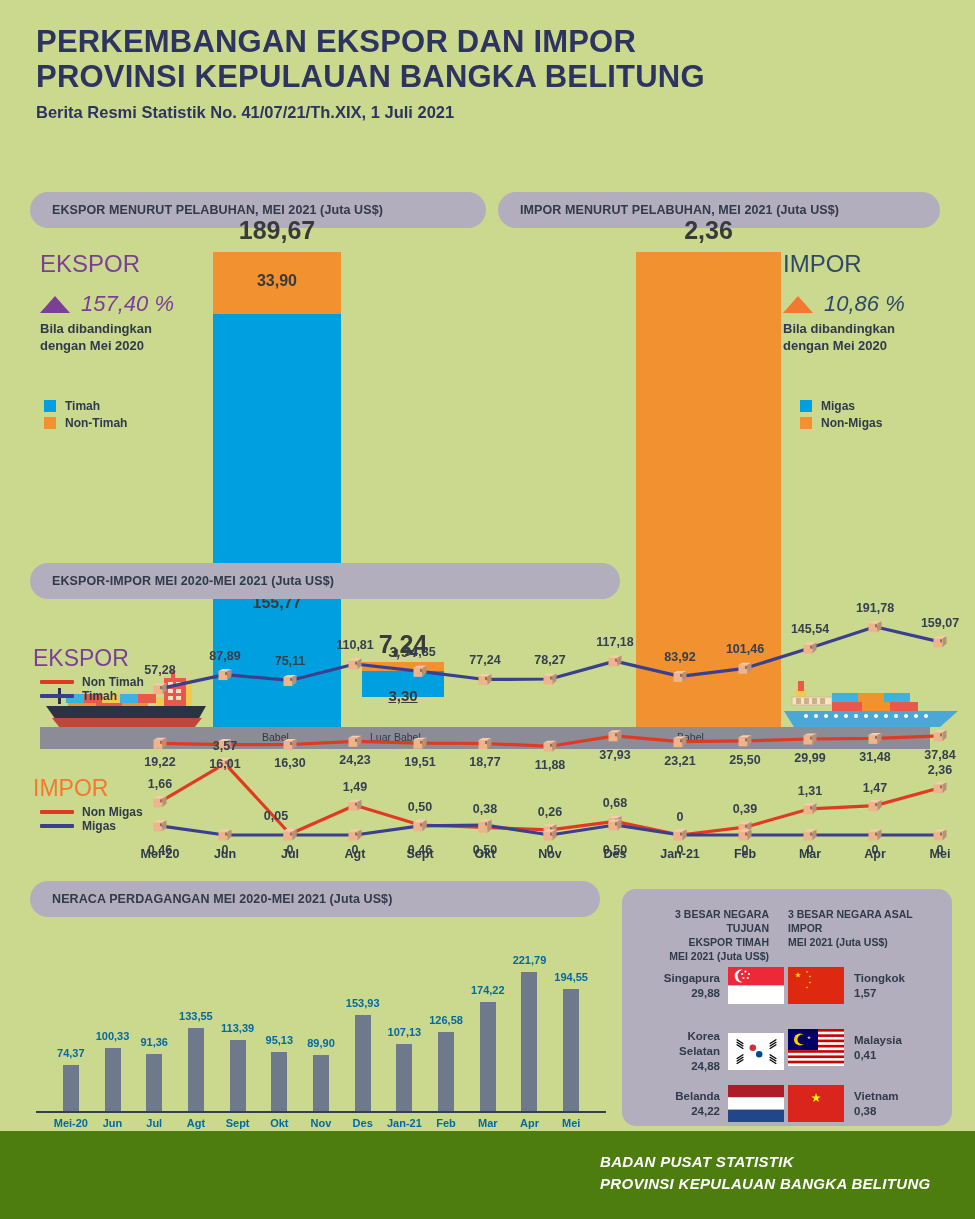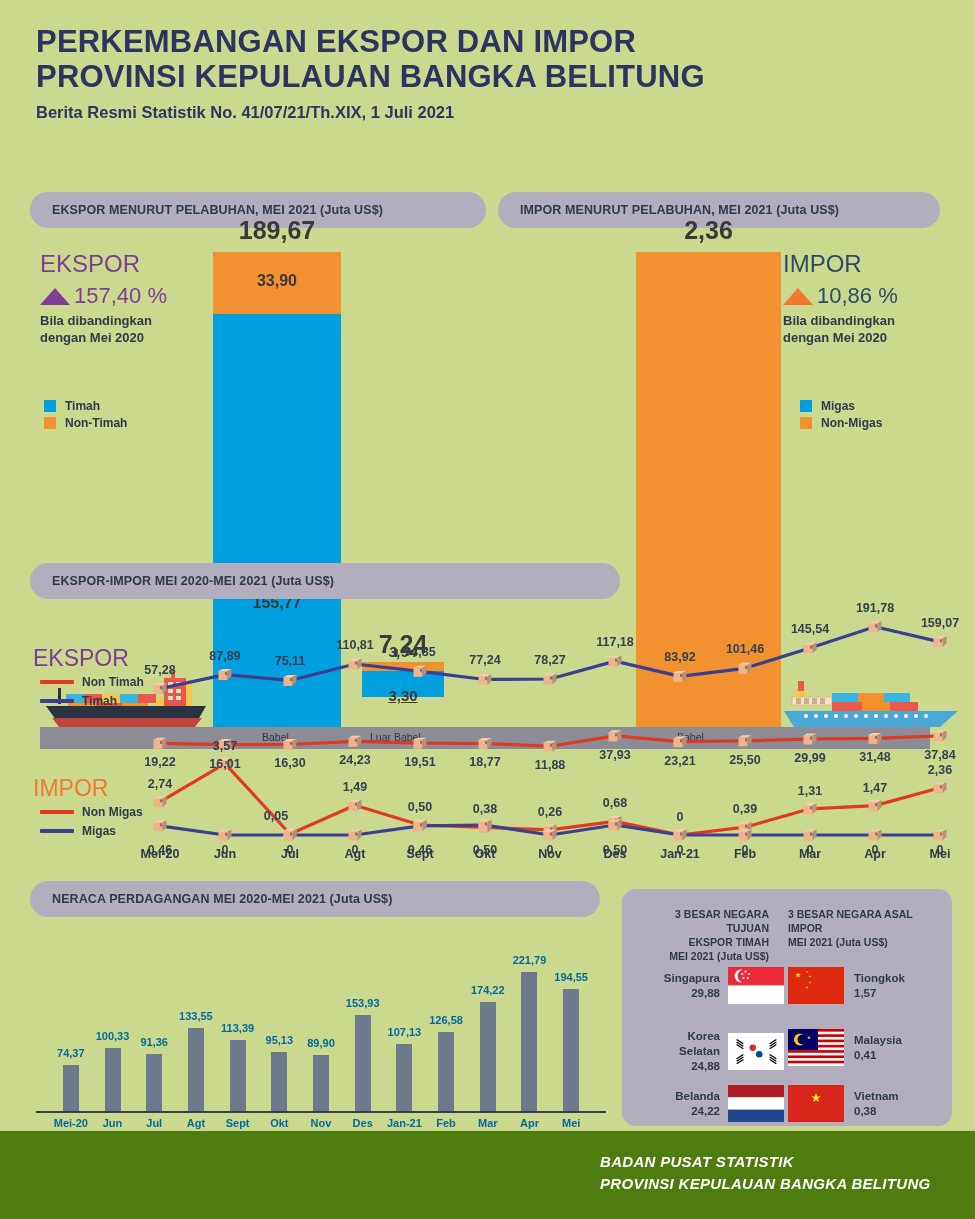--- a/index.html
+++ b/index.html
@@ -53,38 +53,38 @@
     font-size: 16px; font-weight: 700; color: #3a3a3a;
   }
   .bar-total {
     position: absolute; width: 100%; text-align: center;
     font-size: 25px; font-weight: 700; color: #3a3a3a;
   }
 
   
   .stat { position: absolute; }
   .stat-name { font-size: 24px; font-weight: 400; line-height: 1; }
-  .stat-row { display: flex; align-items: center; gap: 4px; margin-top: 7px; }
+  .stat-row { display: flex; align-items: center; gap: 11px; margin-top: 15px; font-style: italic; }
   .tri { width: 0; height: 0; border-left: 15px solid transparent; border-right: 15px solid transparent; }
   .stat-pct { font-size: 22px; font-weight: 400; }
   .stat-sub { font-size: 13px; line-height: 17px; font-weight: 600; color: #2f3a4a; margin-top: 3px; }
 
   .legend-sq { display: flex; flex-direction: column; gap: 3px; }
   .lg-row { display: flex; align-items: center; gap: 9px; font-size: 12px; font-weight: 600; color: #2f3a4a; }
   .lg-box { width: 12px; height: 12px; display: inline-block; }
 
   
   .ship { position: absolute; }
 
   
   .panel2 { position: absolute; left: 0; top: 563px; width: 975px; height: 310px; }
   .pill-ei { position: absolute; left: 30px; top: 0; width: 590px; }
   .chartwrap { position: absolute; left: 0; top: 0; width: 975px; height: 310px; }
   .ser-label { position: absolute; font-size: 23px; font-weight: 400; }
-  .ser-legend { position: absolute; display: flex; flex-direction: column; gap: 5px; }
+  .ser-legend { position: absolute; display: flex; flex-direction: column; }
   .ser-row { display: flex; align-items: center; gap: 8px; font-size: 12px; font-weight: 600; color: #2f3a4a; }
   .ser-line { width: 34px; height: 4px; display: inline-block; border-radius: 1px; }
 
   .dlabel {
     position: absolute; font-size: 12.5px; font-weight: 600; color: #35404f;
     white-space: nowrap; transform: translateX(-50%);
   }
   .xtick {
     position: absolute; font-size: 12.5px; font-weight: 700; color: #2f3a4a;
     transform: translateX(-50%); white-space: nowrap;
@@ -645,21 +645,21 @@
           <div class="dlabel" style="left: 355px; top: 190.308px;">24,23</div>
           <div class="dlabel" style="left: 420px; top: 192.196px;">19,51</div>
           <div class="dlabel" style="left: 485px; top: 192.492px;">18,77</div>
           <div class="dlabel" style="left: 550px; top: 195.248px;">11,88</div>
           <div class="dlabel" style="left: 615px; top: 184.828px;">37,93</div>
           <div class="dlabel" style="left: 680px; top: 190.716px;">23,21</div>
           <div class="dlabel" style="left: 745px; top: 189.8px;">25,50</div>
           <div class="dlabel" style="left: 810px; top: 188.004px;">29,99</div>
           <div class="dlabel" style="left: 875px; top: 187.408px;">31,48</div>
           <div class="dlabel" style="left: 940px; top: 184.864px;">37,84</div>
-          <div class="dlabel" style="left: 160px; top: 213.8px;">2,74</div>
+          <div class="dlabel" style="left: 160px; top: 213.8px;">1,66</div>
           <div class="dlabel" style="left: 225px; top: 175.6px;">3,57</div>
           <div class="dlabel" style="left: 276px; top: 246px;">0,05</div>
           <div class="dlabel" style="left: 355px; top: 217.2px;">1,49</div>
           <div class="dlabel" style="left: 420px; top: 237px;">0,50</div>
           <div class="dlabel" style="left: 485px; top: 239.4px;">0,38</div>
           <div class="dlabel" style="left: 550px; top: 241.8px;">0,26</div>
           <div class="dlabel" style="left: 615px; top: 233.4px;">0,68</div>
           <div class="dlabel" style="left: 680px; top: 247px;">0</div>
           <div class="dlabel" style="left: 745px; top: 239.2px;">0,39</div>
           <div class="dlabel" style="left: 810px; top: 220.8px;">1,31</div>

